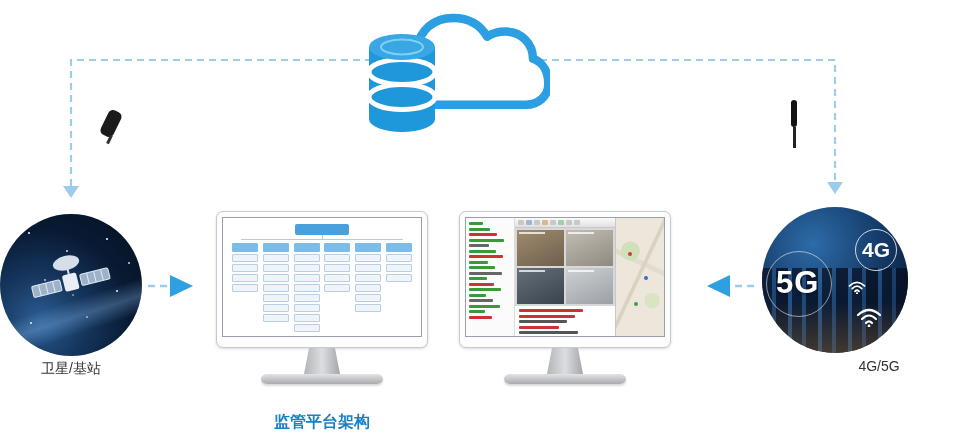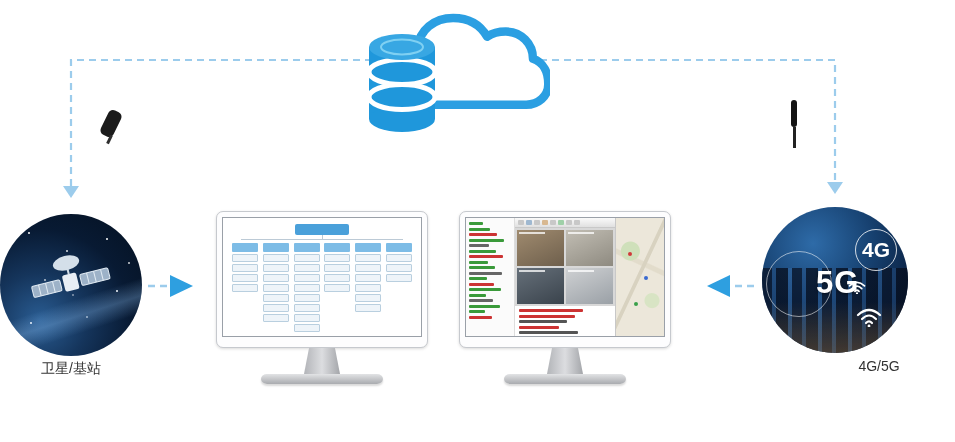--- a/index.html
+++ b/index.html
@@ -35,21 +35,21 @@
   .sat-icon{position:absolute;left:50%;top:46%;transform:translate(-50%,-50%);}
 
   .cell{left:762px;top:207px;width:146px;height:146px;color:#fff;
         background:radial-gradient(circle at 35% 25%, #2e6ba8 0%, #16406f 42%, #0a2040 75%, #061428 100%);}
   .skyline{position:absolute;left:0;right:0;bottom:0;height:58%;opacity:.85;
            background:linear-gradient(to top, rgba(255,180,80,.28), transparent 60%),
            repeating-linear-gradient(90deg, rgba(10,20,40,.9) 0 10px, rgba(40,80,130,.55) 10px 14px,
                                      rgba(8,16,32,.92) 14px 26px, rgba(60,110,170,.45) 26px 30px);}
   .ring5g{position:absolute;left:4px;top:44px;width:64px;height:64px;border:1.5px solid rgba(255,255,255,.55);border-radius:50%;}
   .big5g{position:absolute;left:14px;top:58px;font-size:31px;font-weight:bold;letter-spacing:1px;
-         text-shadow:0 1px 3px rgba(0,0,0,.5);padding-left:40px;}
+         text-shadow:0 1px 3px rgba(0,0,0,.5);}
   .badge4g{position:absolute;right:11px;top:22px;width:40px;height:40px;border:1.5px solid rgba(255,255,255,.8);
            border-radius:50%;display:flex;align-items:center;justify-content:center;font-size:21px;font-weight:bold;}
   .wifi{position:absolute;}
   .wifi-a{right:26px;bottom:26px;}
   .wifi-b{right:42px;top:72px;}
 
   
   .node-label{position:absolute;font-size:14px;color:#333;text-align:center;z-index:5;}
   .sat-label{left:11px;top:360px;width:120px;}
   .cell-label{left:844px;top:358px;width:70px;}
@@ -219,20 +219,21 @@
                 <div class="oc-child"></div>
                 <div class="oc-child"></div>
               </div>
             </div>
           </div>
       </div>
     </div>
     <div class="m-neck"></div>
     <div class="m-base"></div>
   </div>
+  <div class="monitor-label ml1">监管平台架构</div>
 
   <div class="monitor m2">
     <div class="m-frame">
       <div class="m-screen">
         <div class="sv">
           <div class="sv-left">
               <div class="sv-row" style="background: rgb(58, 154, 58); width: 14px;"></div>
               <div class="sv-row" style="background: rgb(58, 154, 58); width: 21px;"></div>
               <div class="sv-row" style="background: rgb(204, 51, 51); width: 28px;"></div>
               <div class="sv-row" style="background: rgb(58, 154, 58); width: 35px;"></div>

